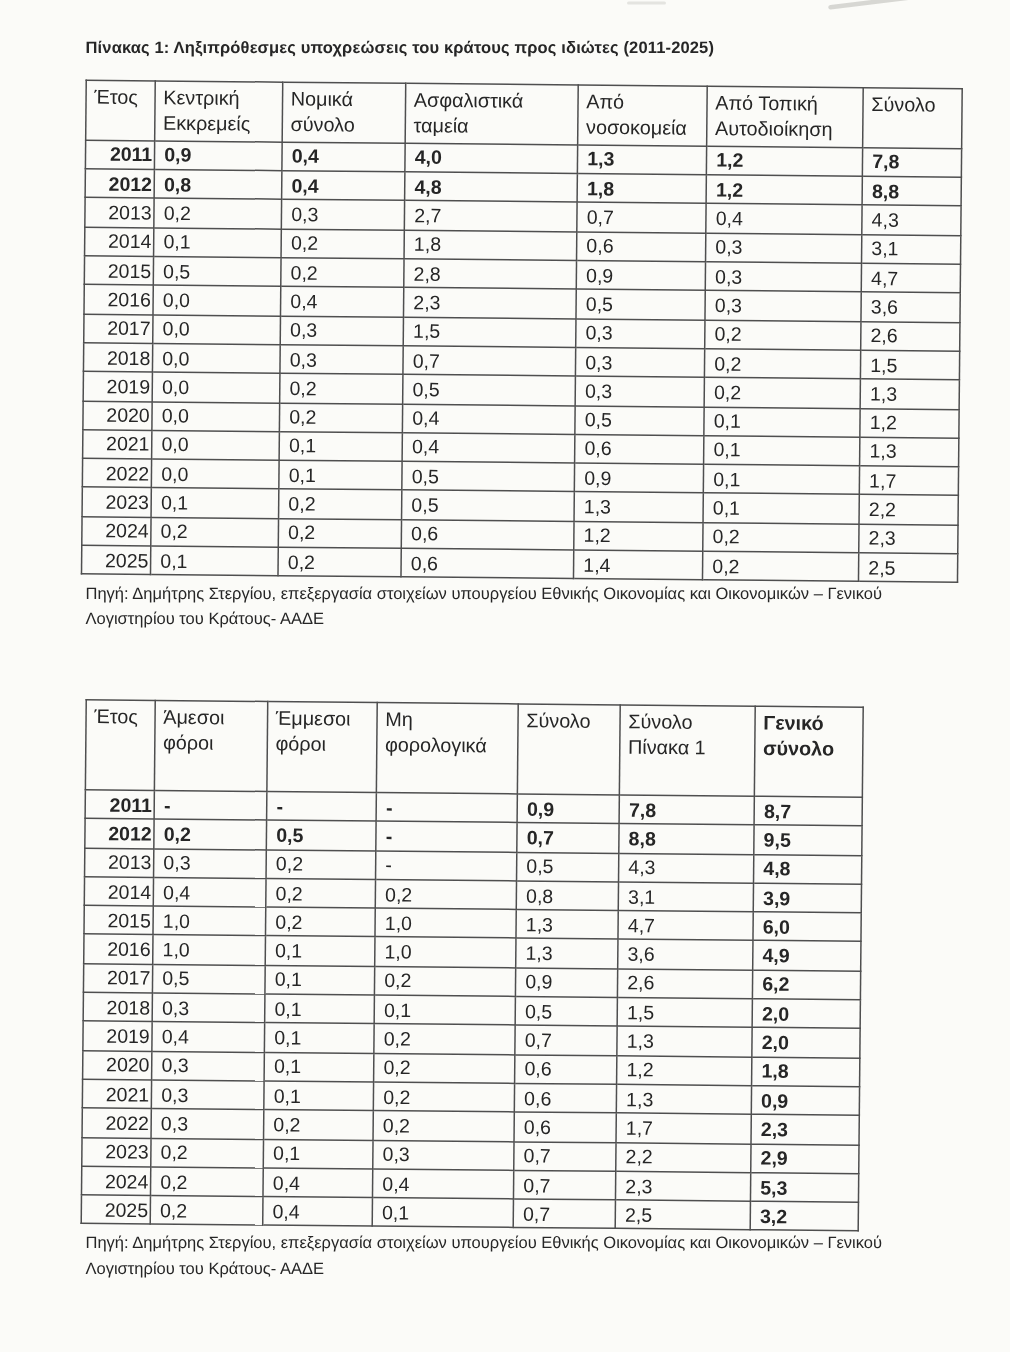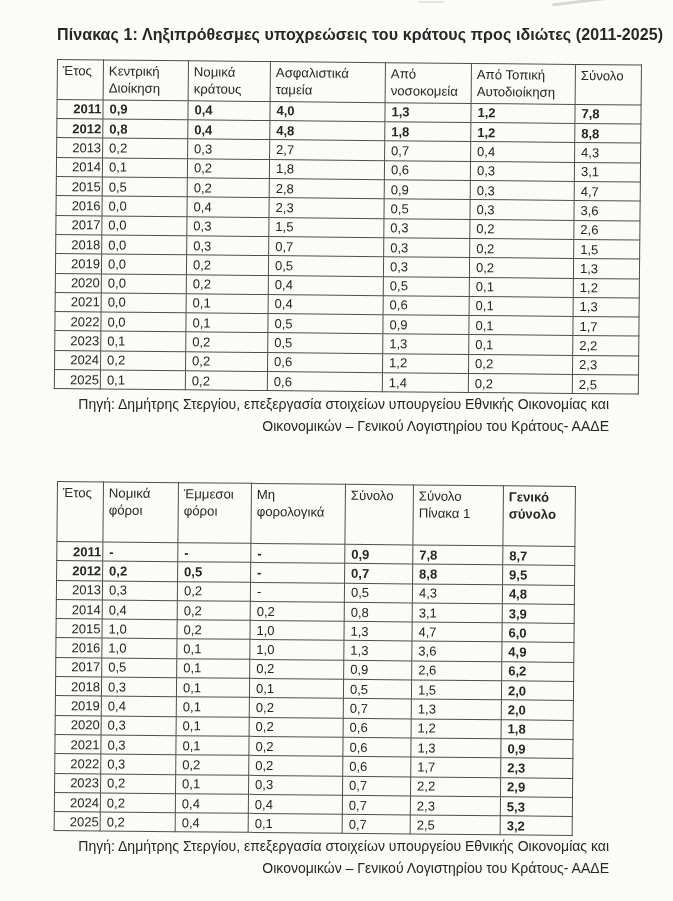--- a/index.html
+++ b/index.html
@@ -3,33 +3,33 @@
 <meta charset="utf-8">
 <style>
   html,body{margin:0;padding:0;}
   body{
     width:673px;height:901px;overflow:hidden;
     background:#fbfbf8;
     font-family:"Liberation Sans", sans-serif;
     color:#262626;
   }
   .page{position:relative;width:673px;height:901px;box-sizing:border-box;padding:26px 0 0 57px;}
-  .tbl-title{font-size:16px;font-weight:bold;margin:0 0 15px 0;letter-spacing:.1px;}
+  .tbl-title{font-size:11px;font-weight:bold;margin:0 0 15px 0;letter-spacing:.1px;}
   .tilt{transform:rotate(0.55deg);transform-origin:0 0;width:-moz-fit-content;width:fit-content;}
   table{border-collapse:collapse;table-layout:fixed;background:transparent;}
   th,td{border:1px solid #4f4f4f;overflow:hidden;}
   th{font-weight:normal;text-align:left;vertical-align:top;
      padding:2px 3px 2px 5px;font-size:13.2px;line-height:1.32;}
   td{font-size:13px;padding:0 3px 0 6px;white-space:nowrap;line-height:1;}
   td.year{text-align:right;padding:0 1px;}
   tbody tr{height:19.3px;}
   .t1 thead tr{height:36px;}
   .t2 thead tr{height:60px;}
   tr.b td, th.b, td.b{font-weight:bold;}
-  .source{font-size:14px;line-height:1.52;margin:5px 0 0 0;max-width:552px;text-align:right;}
+  .source{font-size:11px;line-height:1.52;margin:5px 0 0 0;max-width:552px;}
   .block2{margin-top:44px;}
   .smudge{position:absolute;background:#b9b9b4;opacity:.55;border-radius:2px;}
   .smudge.s1{left:552px;top:0;width:58px;height:3px;transform:rotate(-7deg);}
   .smudge.s2{left:418px;top:1px;width:26px;height:2px;opacity:.35;}
 </style>
 </head>
 <body>
 
 <div class="page">
   <div class="smudge s1"></div>
@@ -44,22 +44,22 @@
             <col style="width:85px">
             <col style="width:82px">
           <col style="width:115px">
             <col style="width:86px">
             <col style="width:104px">
           <col style="width:66px">
         </colgroup>
         <thead>
             <tr id="table1-head">
               <th>Έτος</th>
-              <th>Κεντρική Διοίκηση</th>
-              <th>Νομικά κράτους</th>
+              <th>Κεντρική Εκκρεμείς</th>
+              <th>Νομικά σύνολο</th>
               <th>Ασφαλιστικά ταμεία</th>
               <th>Από νοσοκομεία</th>
               <th>Από Τοπική Αυτοδιοίκηση</th>
               <th>Σύνολο</th>
             </tr>
           </thead>
         <tbody id="table1-body">
             <tr class="b">
               <td class="year">2011</td>
               <td>0,9</td>
@@ -209,21 +209,21 @@
             <col style="width:75px">
             <col style="width:73px">
           <col style="width:94px">
             <col style="width:68px">
             <col style="width:90px">
           <col style="width:72px">
         </colgroup>
         <thead>
             <tr id="table2-head">
               <th>Έτος</th>
-              <th>Νομικά φόροι</th>
+              <th>Άμεσοι φόροι</th>
               <th>Έμμεσοι φόροι</th>
               <th>Μη φορολογικά</th>
               <th>Σύνολο</th>
               <th>Σύνολο Πίνακα 1</th>
               <th class="b">Γενικό σύνολο</th>
             </tr>
           </thead>
         <tbody id="table2-body">
             <tr class="b">
               <td class="year">2011</td>

